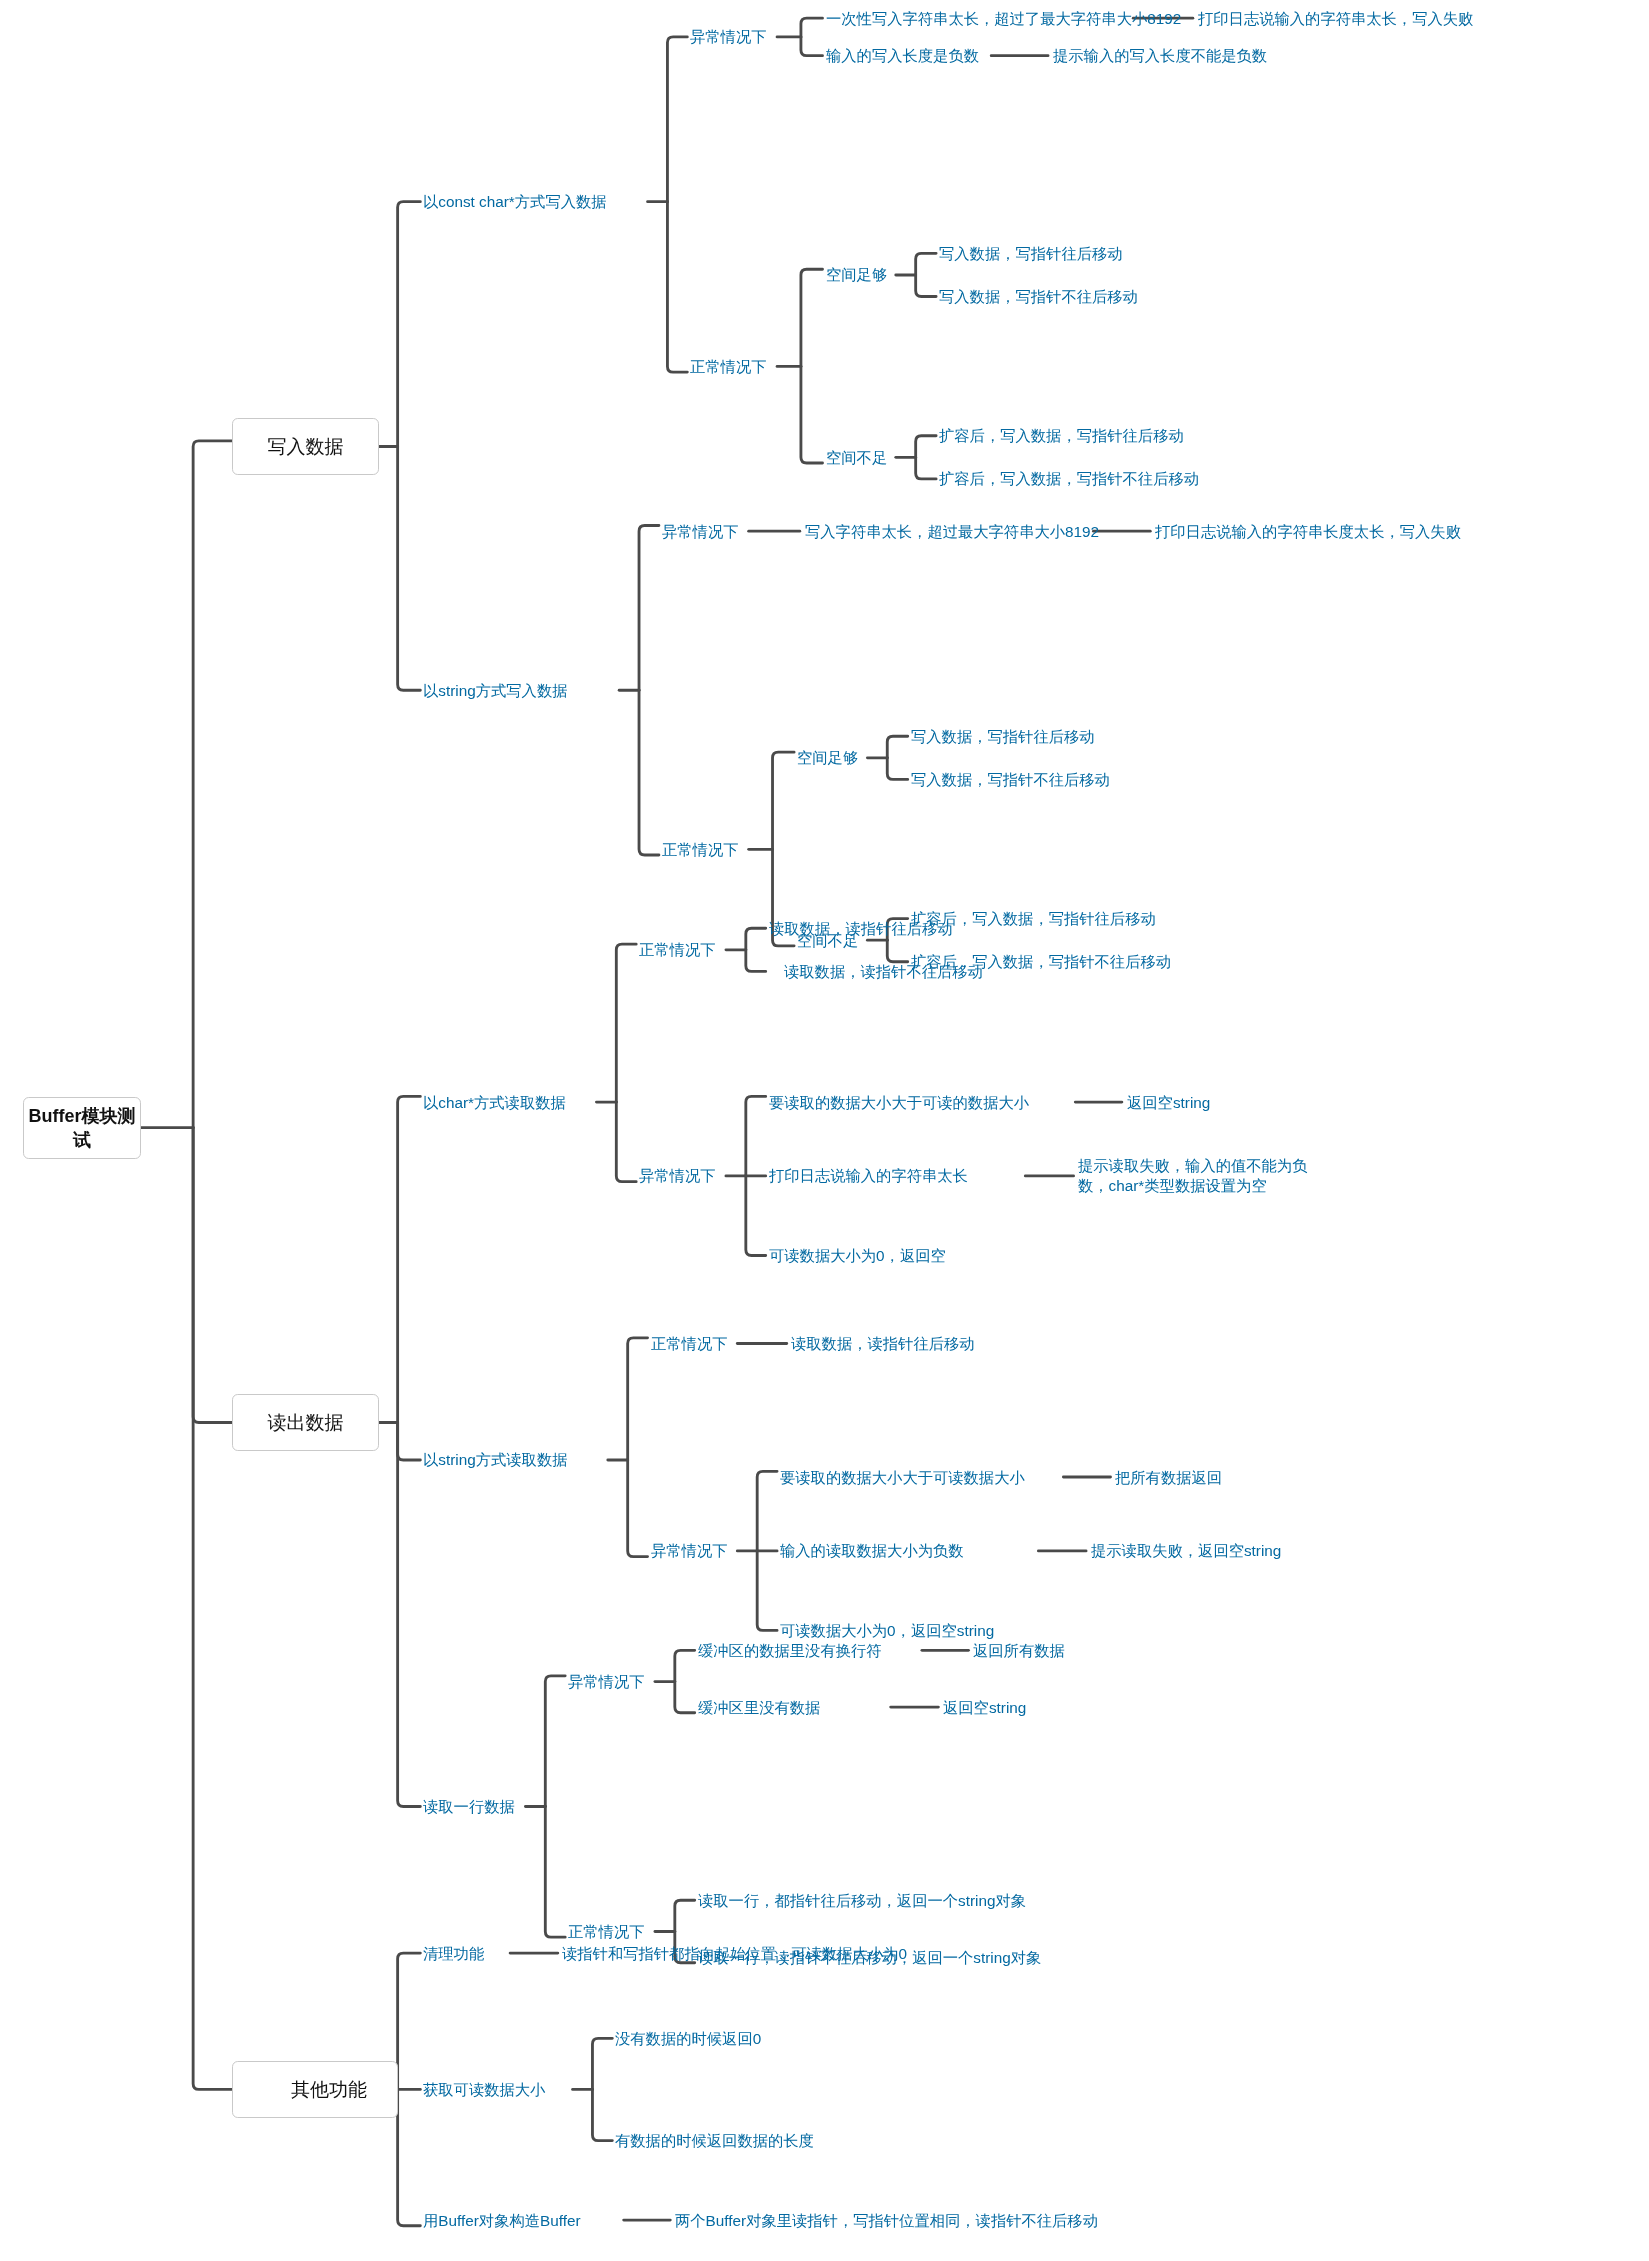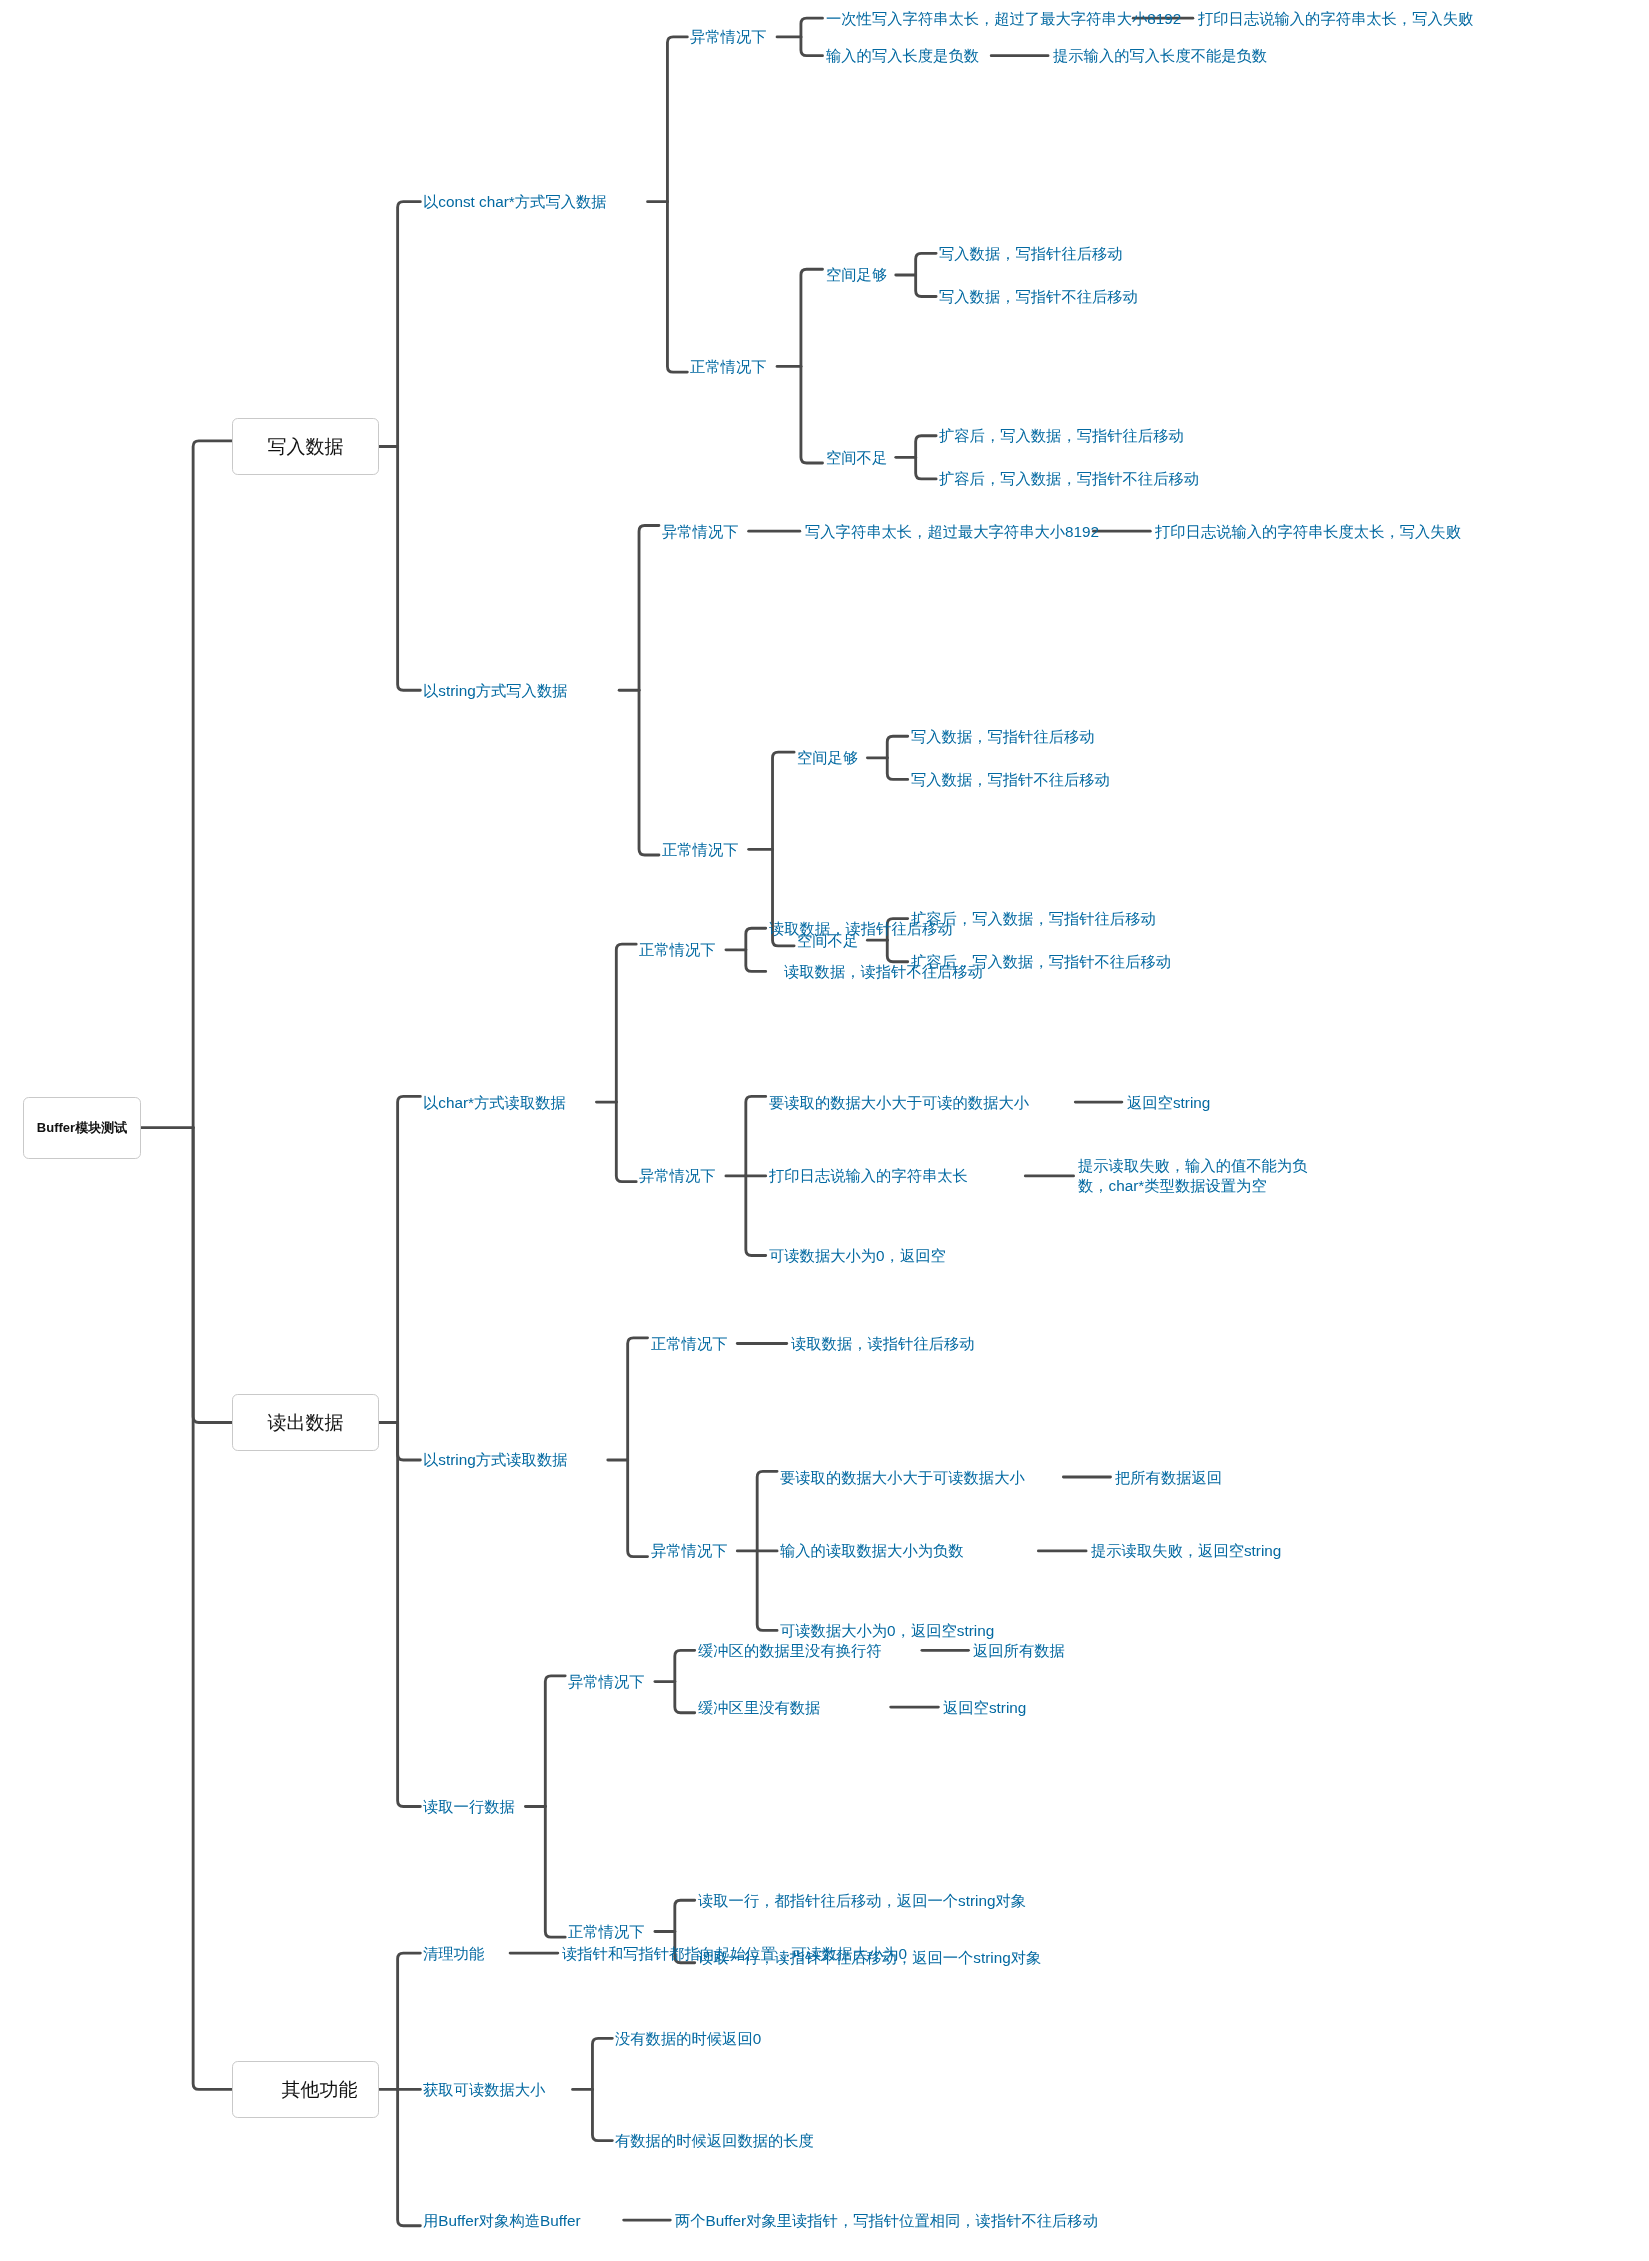--- a/index.html
+++ b/index.html
@@ -10,21 +10,21 @@
   
   .boxnode{
     position:absolute;
     border:0.9px solid #c9c9c9;
     border-radius:5.7px;
     background:#ffffff;
     display:flex;align-items:center;justify-content:center;
     color:#111;
     box-sizing:border-box;
   }
-  .root{font-size:13px;font-weight:bold;text-align:center;}
+  .root{font-size:18px;font-weight:bold;text-align:center;}
   .lvl1{font-size:19px;font-weight:normal;}
 
   
   .t{position:absolute;white-space:nowrap;font-size:15.3px;color:#0369a1;}
   .t.multi{white-space:normal;line-height:1.32;}
 </style>
 </head>
 <body>
 
 <div id="canvas">
@@ -149,21 +149,21 @@
   <div class="boxnode root" style="left:23px;top:1097px;width:118px;height:62px;">
     <span>Buffer模块测试</span>
   </div>
 
   <div class="boxnode lvl1" style="left:232px;top:418px;width:147px;height:57px;">
     <span>写入数据</span>
   </div>
   <div class="boxnode lvl1" style="left:232px;top:1394px;width:147px;height:57px;">
     <span>读出数据</span>
   </div>
-  <div class="boxnode lvl1" style="left:232px;top:2061px;width:147px;height:57px;padding-left:28px;">
+  <div class="boxnode lvl1" style="left:232px;top:2061px;width:166px;height:57px;padding-left:28px;">
     <span>其他功能</span>
   </div>
 
   <div class="t" style="left:423px;top:192px;">以const char*方式写入数据</div>
 
   <div class="t" style="left:690px;top:27px;">异常情况下</div>
   <div class="t" style="left:826px;top:8.5px;">一次性写入字符串太长，超过了最大字符串大小8192</div>
   <div class="t" style="left:1198px;top:8.5px;">打印日志说输入的字符串太长，写入失败</div>
   <div class="t" style="left:826px;top:46px;">输入的写入长度是负数</div>
   <div class="t" style="left:1053px;top:46px;">提示输入的写入长度不能是负数</div>

